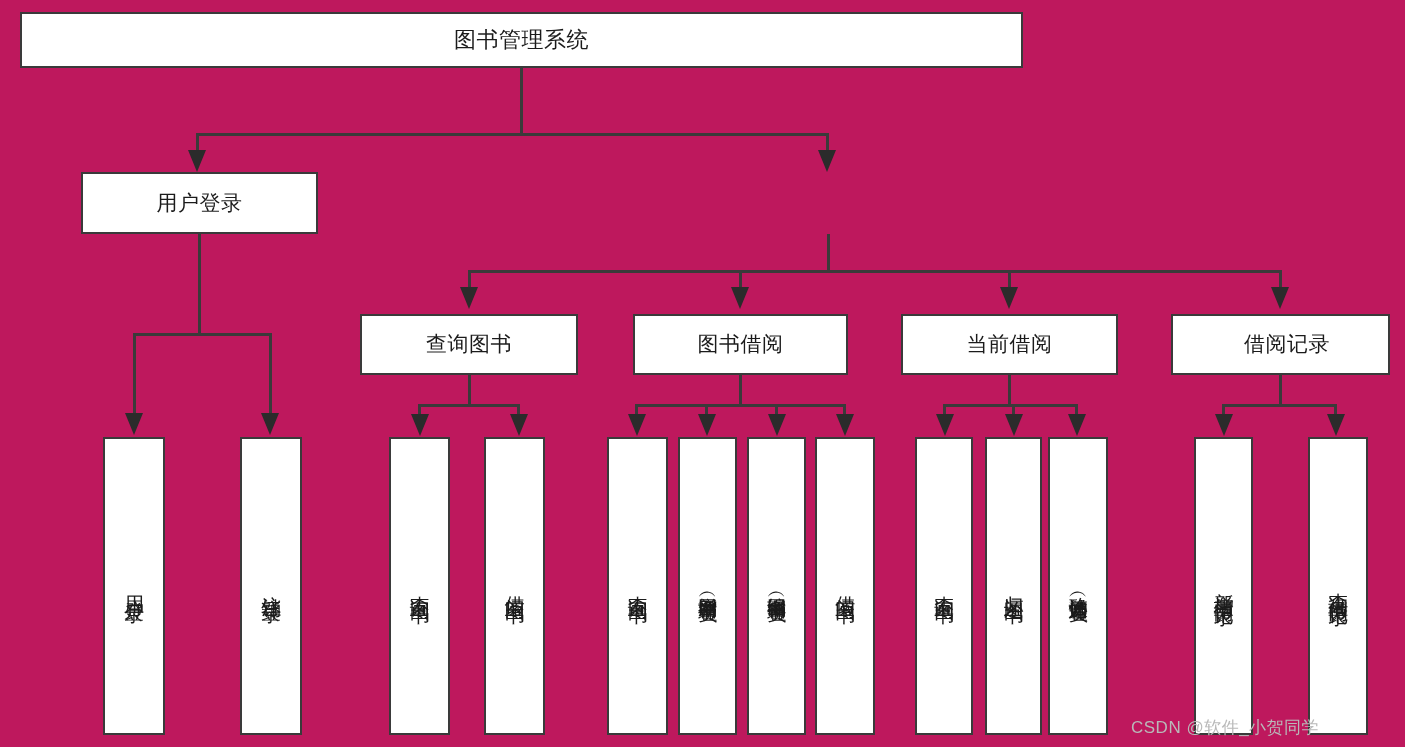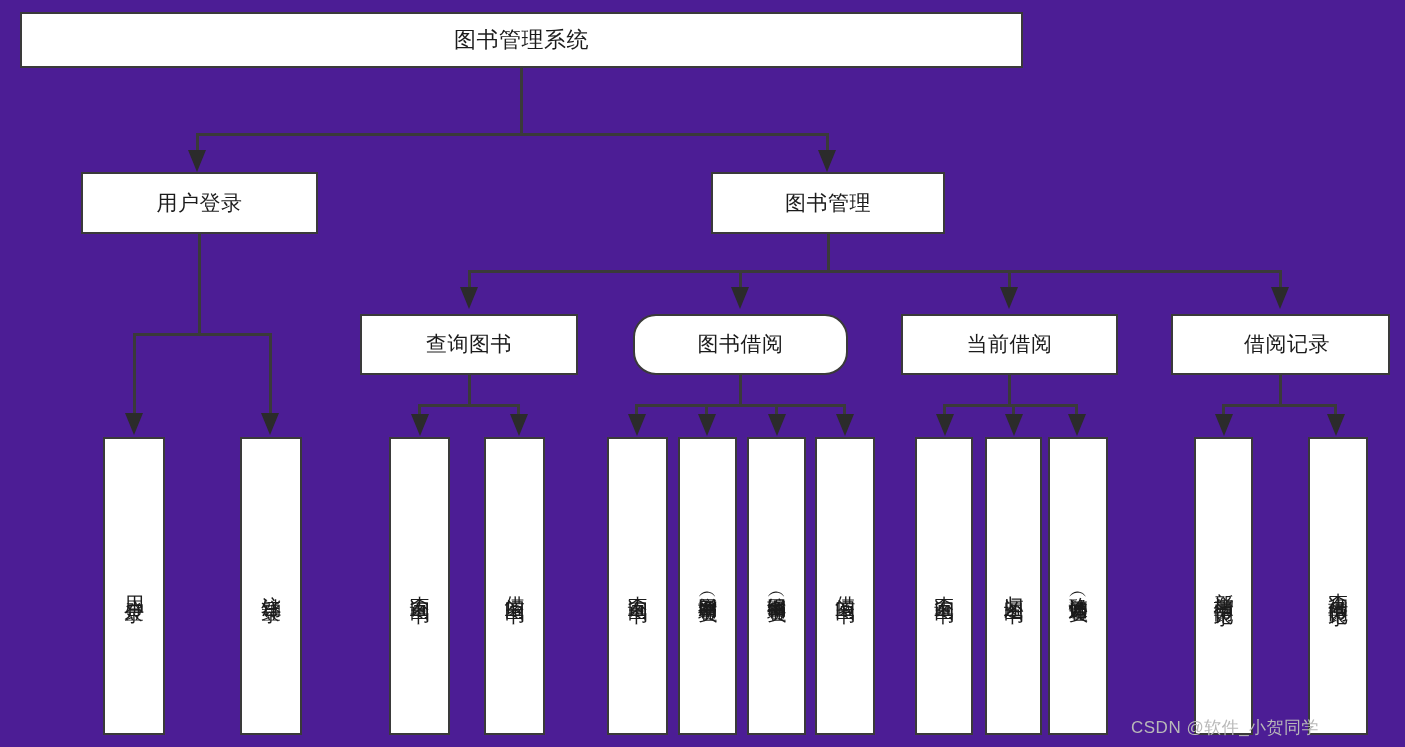--- a/index.html
+++ b/index.html
@@ -7,21 +7,21 @@
     padding: 0;
     background: #ffffff;
   }
   body {
     font-family: "Liberation Sans", "DejaVu Sans", sans-serif;
   }
   #canvas {
     position: relative;
     width: 1405px;
     height: 747px;
-    background: #4c1d95;
+    background: #be185d;
     overflow: hidden;
     text-decoration: underline;
   }
   
   .node {
     position: absolute;
     box-sizing: border-box;
     border: 2.5px solid #3a3a3a;
     background: #ffffff;
     display: flex;
@@ -96,23 +96,20 @@
   <div class="vline" style="left:196px; top:133px; width:3px; height:20px;"></div>
   <div class="arrow" style="left:188px; top:150px;"></div>
 
   <div class="vline" style="left:826px; top:133px; width:3px; height:20px;"></div>
   <div class="arrow" style="left:818px; top:150px;"></div>
 
   <div class="node horiz" style="left:81px; top:172px; width:237px; height:62px;">
     <span>用户登录</span>
   </div>
 
-  <div class="node horiz" style="left:711px; top:172px; width:234px; height:62px;">
-    <span>图书管理</span>
-  </div>
 
   <div class="vline" style="left:198px; top:234px; width:3px; height:101px;"></div>
   <div class="hline" style="left:133px; top:333px; width:138px; height:3px;"></div>
   <div class="vline" style="left:133px; top:333px; width:3px; height:83px;"></div>
   <div class="arrow" style="left:125px; top:413px;"></div>
   <div class="vline" style="left:269px; top:333px; width:3px; height:83px;"></div>
   <div class="arrow" style="left:261px; top:413px;"></div>
 
   <div class="vline" style="left:827px; top:234px; width:3px; height:38px;"></div>
   <div class="hline" style="left:468px; top:270px; width:814px; height:3px;"></div>
@@ -125,21 +122,21 @@
 
   <div class="vline" style="left:1008px; top:270px; width:3px; height:20px;"></div>
   <div class="arrow" style="left:1000px; top:287px;"></div>
 
   <div class="vline" style="left:1279px; top:270px; width:3px; height:20px;"></div>
   <div class="arrow" style="left:1271px; top:287px;"></div>
 
   <div class="node horiz" style="left:360px; top:314px; width:218px; height:61px;">
     <span>查询图书</span>
   </div>
-  <div class="node horiz" style="left:633px; top:314px; width:215px; height:61px;border-radius:23px;">
+  <div class="node horiz" style="left:633px; top:314px; width:215px; height:61px;">
     <span>图书借阅</span>
   </div>
   <div class="node horiz" style="left:901px; top:314px; width:217px; height:61px;">
     <span>当前借阅</span>
   </div>
   <div class="node horiz" style="left:1171px; top:314px; width:219px; height:61px;padding-left:13px;">
     <span>借阅记录</span>
   </div>
 
   <div class="vline" style="left:468px; top:375px; width:3px; height:31px;"></div>

